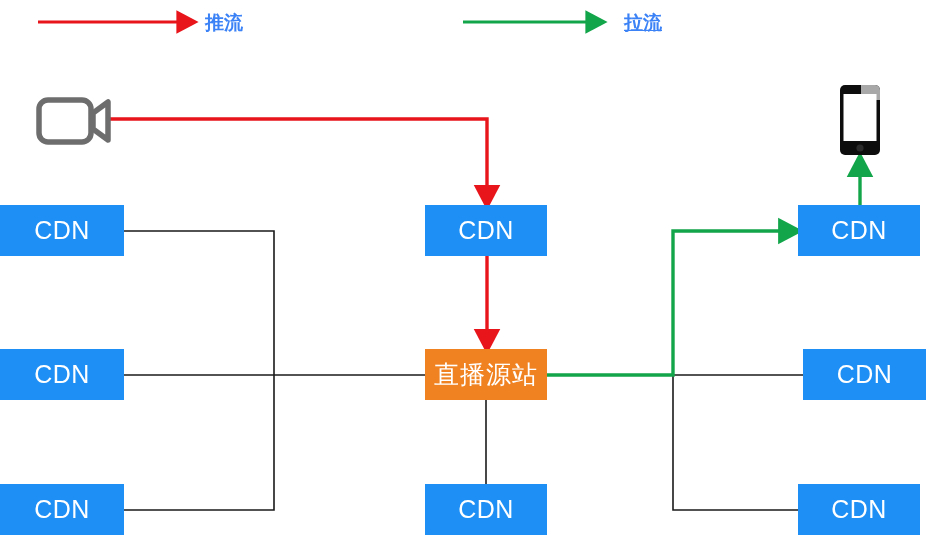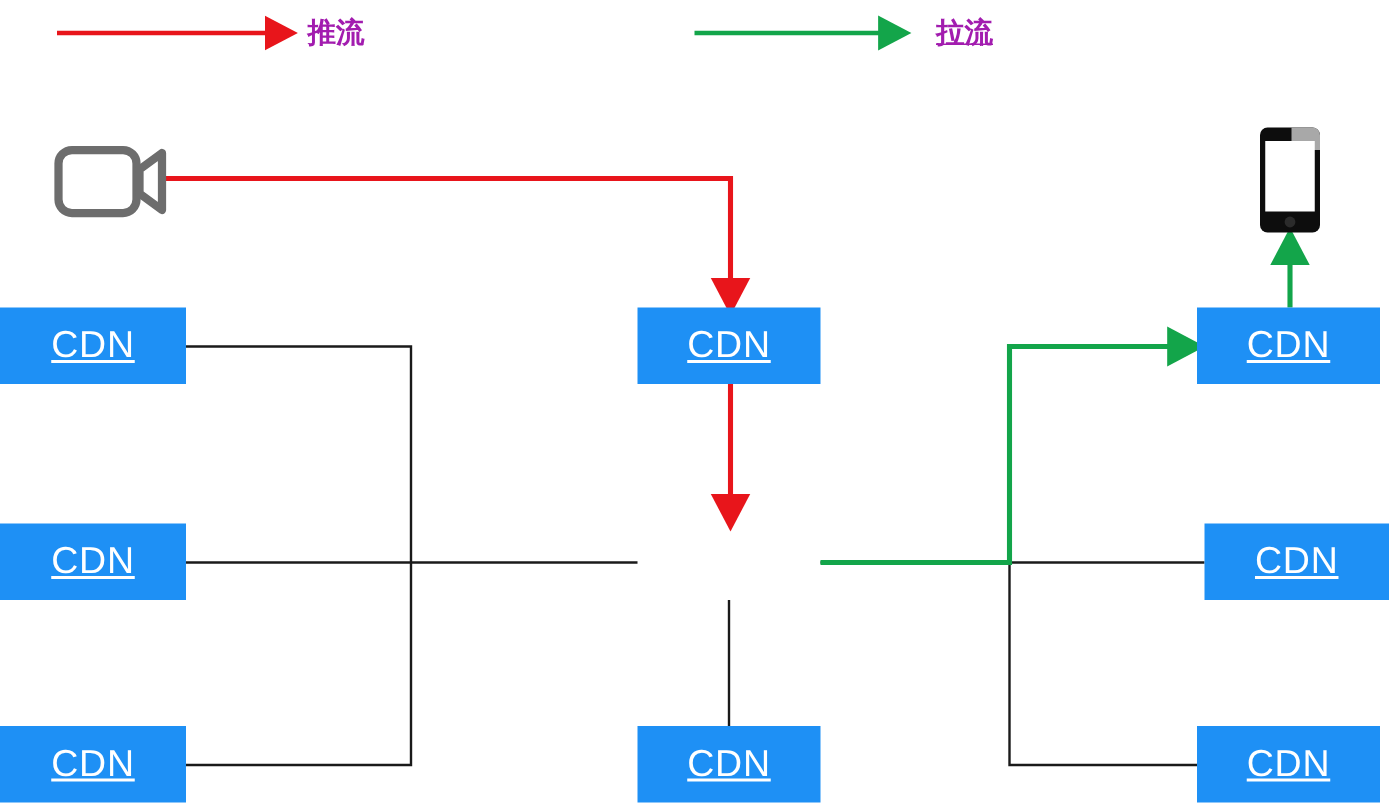--- a/index.html
+++ b/index.html
@@ -30,37 +30,36 @@
   }
   .node {
     position: absolute;
     box-sizing: border-box;
     display: flex;
     align-items: center;
     justify-content: center;
     color: #ffffff;
     line-height: 1;
     user-select: none;
-    text-decoration: underline;
   }
   .node-cdn {
     background: #1e90f5;
     font-size: 25px;
     letter-spacing: 0.5px;
   }
   .node-origin {
     background: #f08221;
     font-size: 25px;
     letter-spacing: 1px;
   }
   .legend-label {
     position: absolute;
     font-size: 19px;
     font-weight: bold;
-    color: #a21caf;
+    color: #3b82f6;
     line-height: 1;
     white-space: nowrap;
   }
   .icon-box {
     position: absolute;
   }
   
   .flush-left {
     left: 0;
   }
@@ -131,20 +130,23 @@
   </div>
 
   <div class="node node-cdn flush-left" style="top:484px; width:124px; height:51px;">
     <span>CDN</span>
   </div>
 
   <div class="node node-cdn" style="left:425px; top:205px; width:122px; height:51px;">
     <span>CDN</span>
   </div>
 
+  <div class="node node-origin" style="left:425px; top:349px; width:122px; height:51px;">
+    <span>直播源站</span>
+  </div>
 
   <div class="node node-cdn" style="left:425px; top:484px; width:122px; height:51px;">
     <span>CDN</span>
   </div>
 
   <div class="node node-cdn" style="left:798px; top:205px; width:122px; height:51px;">
     <span>CDN</span>
   </div>
 
   <div class="node node-cdn" style="left:803px; top:349px; width:123px; height:51px;">

